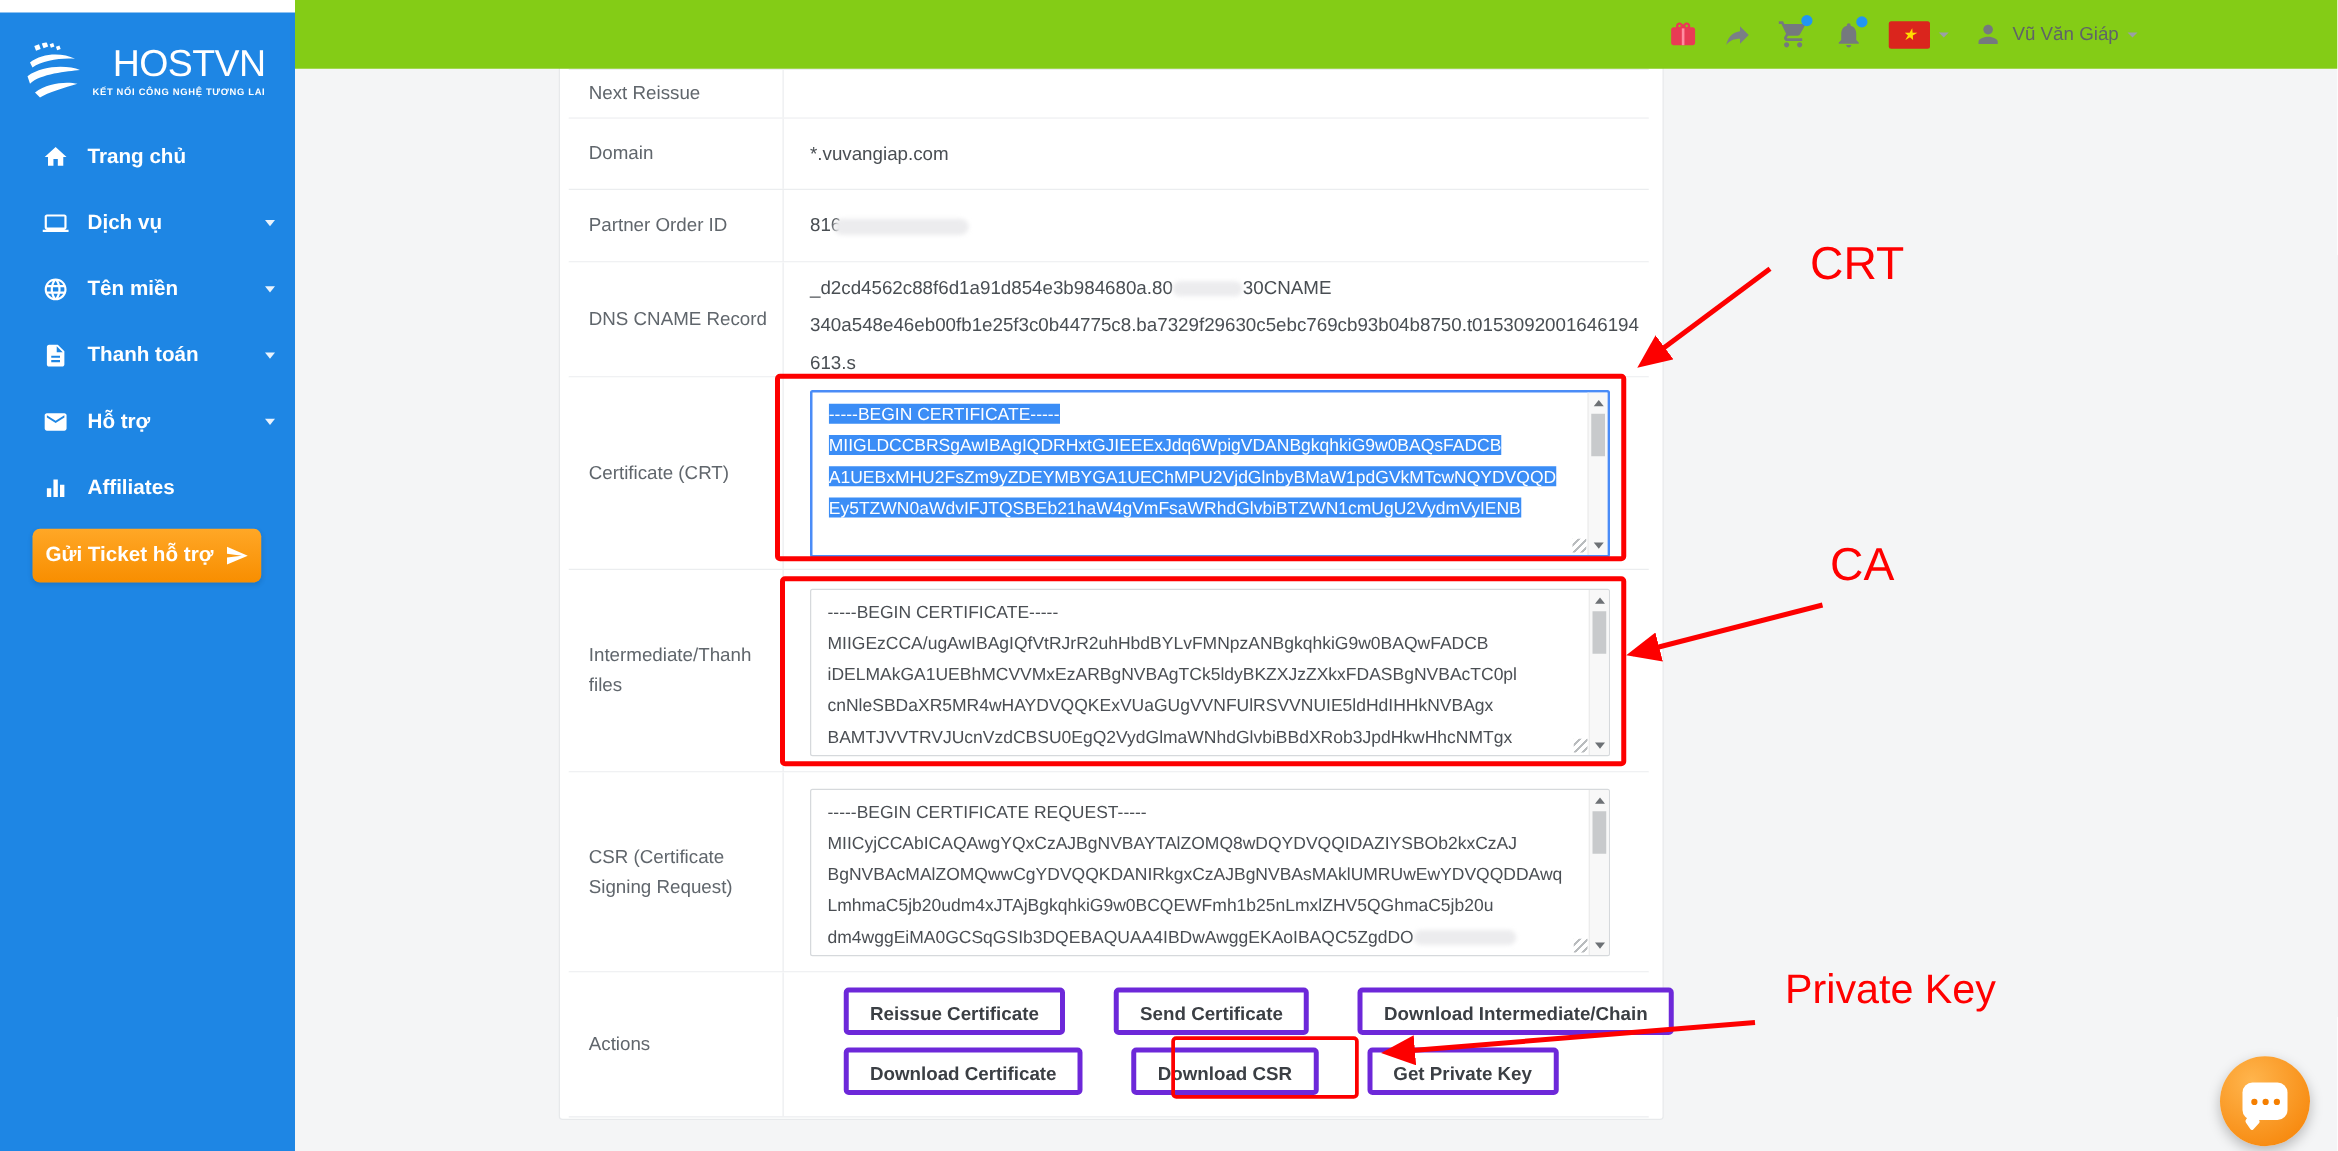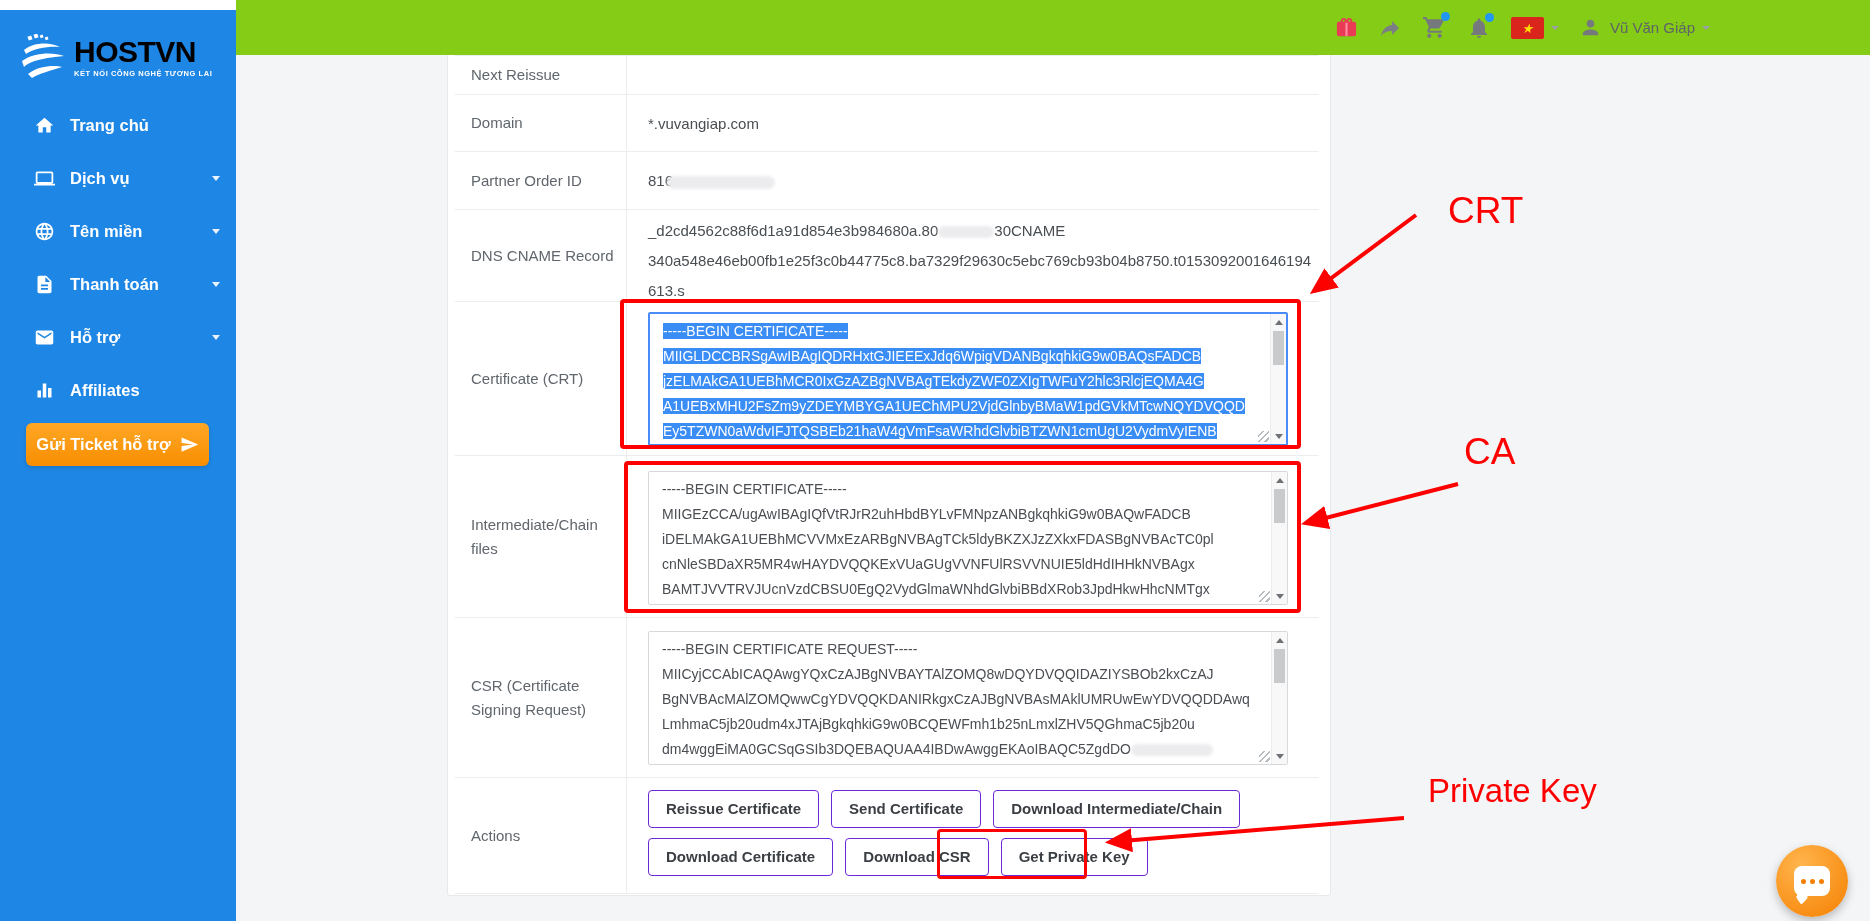--- a/index.html
+++ b/index.html
@@ -5,21 +5,21 @@
   * { margin:0; padding:0; box-sizing:border-box; }
   html,body { width:1870px; height:921px; overflow:hidden; }
   body { font-family:"Liberation Sans", sans-serif; background:#ffffff; }
   .page { position:relative; width:1870px; height:921px; background:#ffffff; }
 
   
   .sidebar { position:absolute; left:0; top:10px; bottom:0; width:236px; background:#1e86e4; z-index:40; }
   .logo { position:absolute; left:20px; top:18px; width:200px; height:58px; display:flex; align-items:center; }
   .logo-mark { width:46px; height:46px; margin-right:8px; flex:0 0 auto; }
   .logo-text-wrap { display:flex; flex-direction:column; }
-  .logo-title { color:#000000; font-size:30px; font-weight:700; letter-spacing:-0.5px; line-height:30px; }
+  .logo-title { color:#ffffff; font-size:30px; font-weight:400; letter-spacing:-0.5px; line-height:30px;text-align:right; }
   .logo-tagline { color:#ffffff; font-size:7.5px; font-weight:700; letter-spacing:0.55px; margin-top:2px; white-space:nowrap; }
   .nav { position:absolute; left:0; top:95px; width:236px; }
   .nav-item { position:relative; height:40px; margin-bottom:13px; display:flex; align-items:center; padding-left:34px; cursor:pointer; }
   .nav-icon { width:21px; height:21px; margin-right:15px; flex:0 0 auto; }
   .nav-label { color:#ffffff; font-size:16.5px; font-weight:600; }
   .nav-caret { position:absolute; right:16px; top:50%; margin-top:-2px; width:0; height:0;
     border-left:4.5px solid transparent; border-right:4.5px solid transparent; border-top:5px solid rgba(255,255,255,0.9); }
   .ticket-btn { position:absolute; left:26px; top:413px; width:183px; height:43px; border-radius:6px;
     background:linear-gradient(180deg,#ffa726,#f88e00); display:flex; align-items:center; justify-content:center;
     color:#ffffff; font-size:16.5px; font-weight:700; cursor:pointer; box-shadow:0 2px 4px rgba(0,0,0,0.12); }
@@ -58,21 +58,21 @@
   .sb-up, .sb-down { position:absolute; left:0; width:16px; height:14px; display:flex; align-items:center; justify-content:center; }
   .sb-up { top:1px; } .sb-down { bottom:1px; }
   .sb-up i { width:0; height:0; border-left:4px solid transparent; border-right:4px solid transparent; border-bottom:5px solid #6d7175; }
   .sb-down i { width:0; height:0; border-left:4px solid transparent; border-right:4px solid transparent; border-top:5px solid #6d7175; }
   .sb-thumb { position:absolute; left:2px; top:17px; width:11px; height:34px; background:#c8cacc; }
   .grip { position:absolute; right:17px; bottom:2px; width:11px; height:11px;
     background:repeating-linear-gradient(135deg, transparent 0 3px, #b9bcbe 3px 4.5px); }
 
   
   .btn-row { display:flex; }
-  .btn { height:38px; line-height:36px; padding:0 17px; margin-right:12px; background:#ffffff; border:1px solid #6d28d9; border-radius:4px; font-size:15px; font-weight:700; color:#3b3f44; cursor:pointer; white-space:nowrap; }
+  .btn { height:38px; line-height:36px; padding:0 17px; margin-right:12px; background:#ffffff; border:4px solid #6d28d9; border-radius:4px; font-size:15px; font-weight:700; color:#3b3f44; cursor:pointer; white-space:nowrap;margin-left:27px; }
 
   
   .redbox { position:absolute; border:4px solid #fd0000; border-radius:4px; z-index:20; pointer-events:none; }
   .redbox1 { left:620px; top:299px; width:681px; height:150px; }
   .redbox2 { left:624px; top:461px; width:677px; height:152px; }
   .redbox3 { left:937px; top:829px; width:150px; height:50px; border-width:3.5px; }
   .annot-label { position:absolute; color:#ff0000; z-index:21; pointer-events:none; }
   .annot-crt { left:1448px; top:190px; font-size:37px; }
   .annot-ca  { left:1464px; top:431px; font-size:37px; }
   .annot-pk  { left:1428px; top:772px; font-size:33px; }
@@ -231,41 +231,40 @@
         <div>ectigo.com</div>
       </div>
     </div>
 
     <div class="trow r4">
       <div class="tlabel">Certificate (CRT)</div>
       <div class="tvalue" style="padding-top:10px;">
         <div class="ta focused">
           <div class="ta-line"><span class="sel">-----BEGIN CERTIFICATE-----</span></div>
           <div class="ta-line"><span class="sel">MIIGLDCCBRSgAwIBAgIQDRHxtGJIEEExJdq6WpigVDANBgkqhkiG9w0BAQsFADCB</span></div>
-          <div class="ta-line"><span class="sel">jzELMAkGA1UEBhMCR0IxGzAZBgNVBAgTEkdyZWF0ZXIgTWFuY2hlc3RlcjEQMA4G</span></div>
           <div class="ta-line"><span class="sel">A1UEBxMHU2FsZm9yZDEYMBYGA1UEChMPU2VjdGlnbyBMaW1pdGVkMTcwNQYDVQQD</span></div>
           <div class="ta-line"><span class="sel">Ey5TZWN0aWdvIFJTQSBEb21haW4gVmFsaWRhdGlvbiBTZWN1cmUgU2VydmVyIENB</span></div>
           <div class="ta-line"></div>
           <div class="sbar">
               <div class="sb-up">
                 <i></i>
               </div>
               <div class="sb-thumb"></div>
               <div class="sb-down">
                 <i></i>
               </div>
             </div>
           <div class="grip"></div>
         </div>
       </div>
     </div>
 
     <div class="trow r5">
       <div class="tlabel">
-        <span>Intermediate/Chain</span>
+        <span>Intermediate/Thanh</span>
         <span>files</span>
       </div>
       <div class="tvalue" style="padding-top:15px;">
         <div class="ta">
           <div class="ta-line">-----BEGIN CERTIFICATE-----</div>
           <div class="ta-line">MIIGEzCCA/ugAwIBAgIQfVtRJrR2uhHbdBYLvFMNpzANBgkqhkiG9w0BAQwFADCB</div>
           <div class="ta-line">iDELMAkGA1UEBhMCVVMxEzARBgNVBAgTCk5ldyBKZXJzZXkxFDASBgNVBAcTC0pl</div>
           <div class="ta-line">cnNleSBDaXR5MR4wHAYDVQQKExVUaGUgVVNFUlRSVVNUIE5ldHdIHHkNVBAgx</div>
           <div class="ta-line">BAMTJVVTRVJUcnVzdCBSU0EgQ2VydGlmaWNhdGlvbiBBdXRob3JpdHkwHhcNMTgx</div>
           <div class="ta-line">MTAxMDAwMDAwMFoXDTMwMTIzMTIzNTk1OVowgYgxCzAJBgNVBAYTAkdCMRsw</div>

